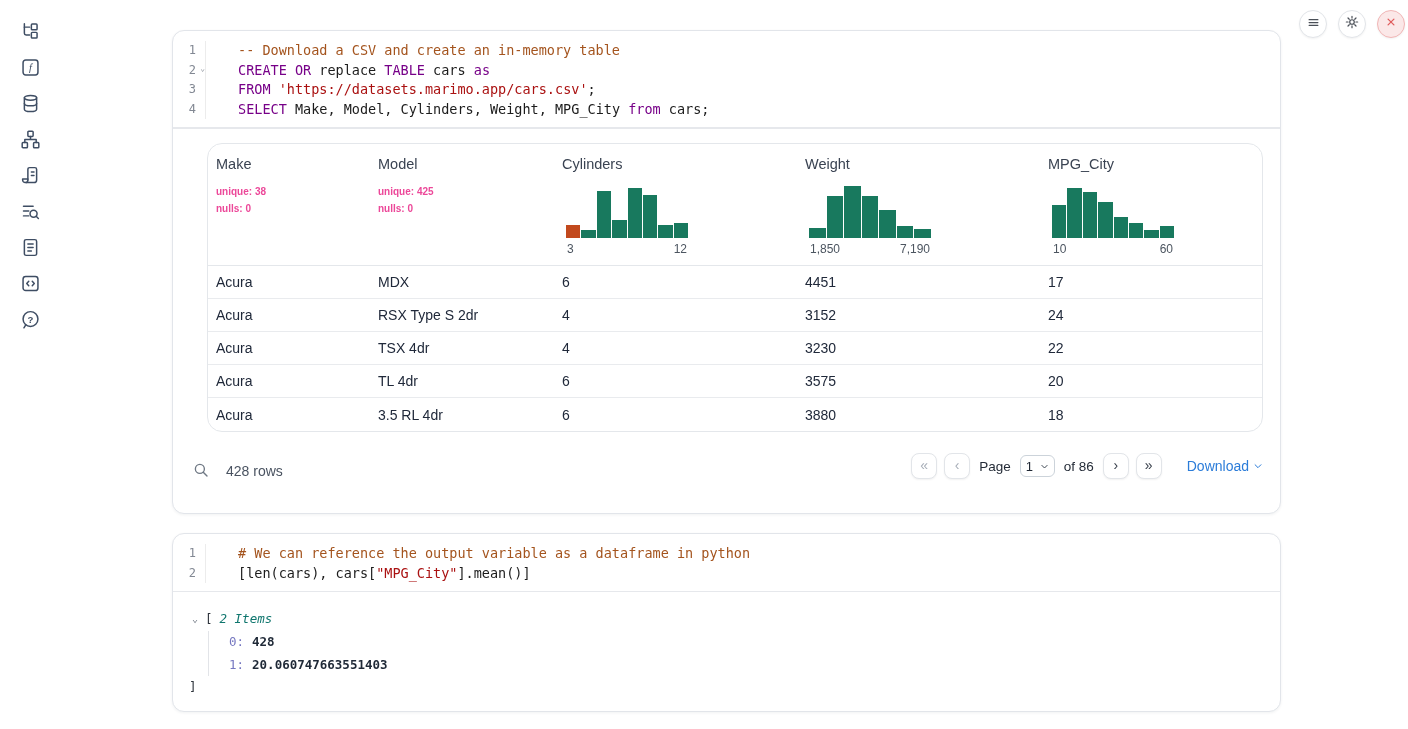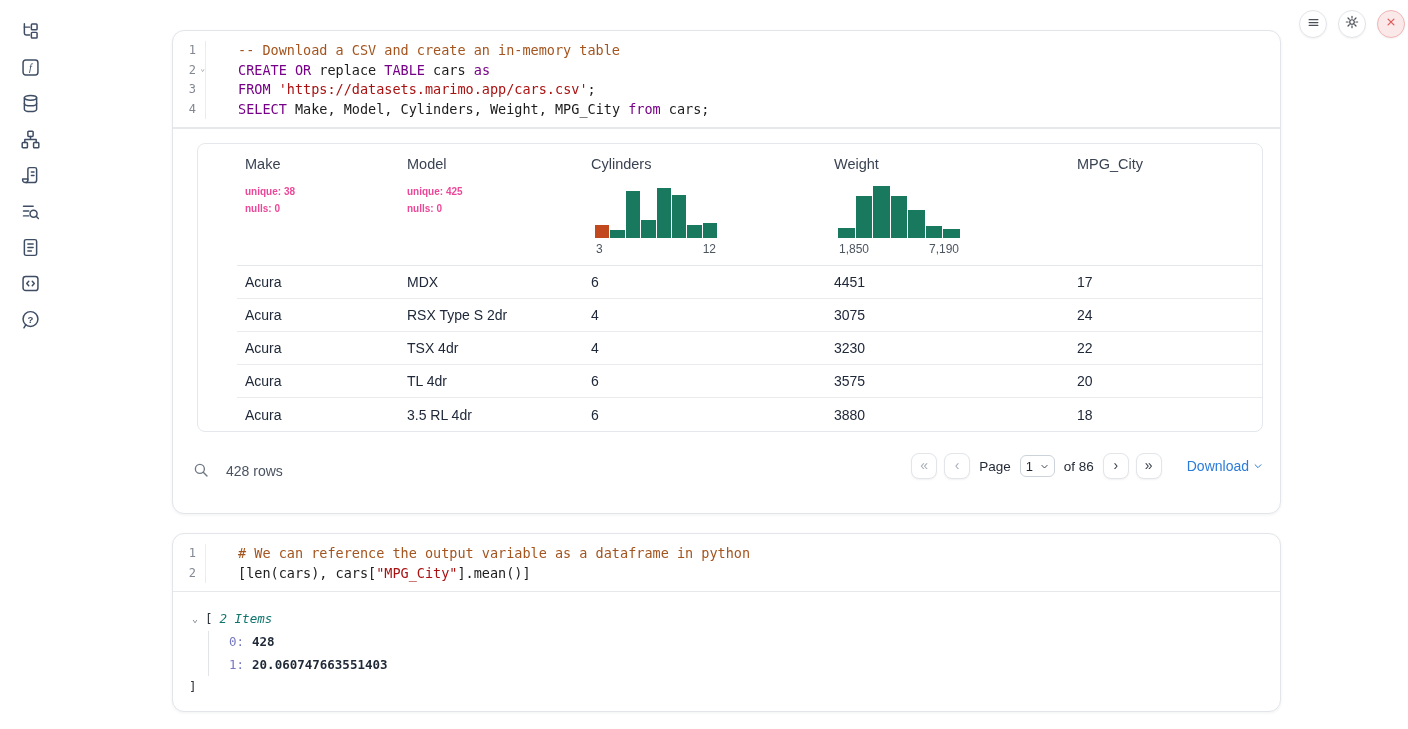--- a/index.html
+++ b/index.html
@@ -46,21 +46,21 @@
 
   
   .outvar-bar { height:29px; display:flex; align-items:center; padding:0 12px; }
   .outvar-label { font-size:12px; font-weight:bold; color:#0e7490; }
   .outvar-input { width:80px; height:20px; margin-left:8px; border:1px solid #c9d2dc;
     border-radius:4px; padding:0 7px; font-size:12px; font-weight:bold; color:#0e7490;
     font-family:"Liberation Sans", sans-serif; outline:none; }
   .lang-label { margin-left:auto; margin-right:22px; font-size:12px; font-weight:bold; color:#0e7490; }
 
   
-  .table-wrap { margin:14px 17px 0 24px; border:1px solid #e4e7eb; border-radius:8px; overflow:hidden;padding-left:39px; }
+  .table-wrap { margin:14px 17px 0 34px; border:1px solid #e4e7eb; border-radius:15px; overflow:hidden; }
   .t-header { display:grid; grid-template-columns:162px 184px 243px 243px 1fr;
     height:122px; padding-top:12px; border-bottom:1px solid #e4e7eb; }
   .th { padding:0 8px; cursor:pointer; }
   .th-label { font-size:14.5px; color:#3a4352; }
   .th-stats { margin-top:12px; font-size:10px; color:#ec4899; line-height:16.5px;font-weight:bold; }
   .hist { margin-top:13px; margin-left:4px; width:122px; }
   .hist-bars { height:53px; display:flex; align-items:flex-end; gap:1px; }
   .hist-bar { flex:1; }
   .hist-axis { display:flex; justify-content:space-between; margin-top:4px;
     font-size:12px; color:#4c5560; padding:0 1px; }
@@ -266,35 +266,51 @@
               <div class="hist-bar" style="height: 9px; background: rgb(24, 121, 94);"></div>
             </div>
             <div class="hist-axis">
               <span>1,850</span>
               <span>7,190</span>
             </div>
           </div>
       </div>
       <div class="th">
         <div class="th-label">MPG_City</div>
+        <div class="hist">
+            <div class="hist-bars">
+              <div class="hist-bar" style="height: 33px; background: rgb(24, 121, 94);"></div>
+              <div class="hist-bar" style="height: 50px; background: rgb(24, 121, 94);"></div>
+              <div class="hist-bar" style="height: 46px; background: rgb(24, 121, 94);"></div>
+              <div class="hist-bar" style="height: 36px; background: rgb(24, 121, 94);"></div>
+              <div class="hist-bar" style="height: 21px; background: rgb(24, 121, 94);"></div>
+              <div class="hist-bar" style="height: 15px; background: rgb(24, 121, 94);"></div>
+              <div class="hist-bar" style="height: 8px; background: rgb(24, 121, 94);"></div>
+              <div class="hist-bar" style="height: 12px; background: rgb(24, 121, 94);"></div>
+            </div>
+            <div class="hist-axis">
+              <span>10</span>
+              <span>60</span>
+            </div>
+          </div>
       </div>
     </div>
     <div class="t-body">
         <div class="t-row">
           <div class="t-cell">Acura</div>
           <div class="t-cell">MDX</div>
           <div class="t-cell">6</div>
           <div class="t-cell">4451</div>
           <div class="t-cell">17</div>
         </div>
         <div class="t-row">
           <div class="t-cell">Acura</div>
           <div class="t-cell">RSX Type S 2dr</div>
           <div class="t-cell">4</div>
-          <div class="t-cell">3075</div>
+          <div class="t-cell">3152</div>
           <div class="t-cell">24</div>
         </div>
         <div class="t-row">
           <div class="t-cell">Acura</div>
           <div class="t-cell">TSX 4dr</div>
           <div class="t-cell">4</div>
           <div class="t-cell">3230</div>
           <div class="t-cell">22</div>
         </div>
         <div class="t-row">

